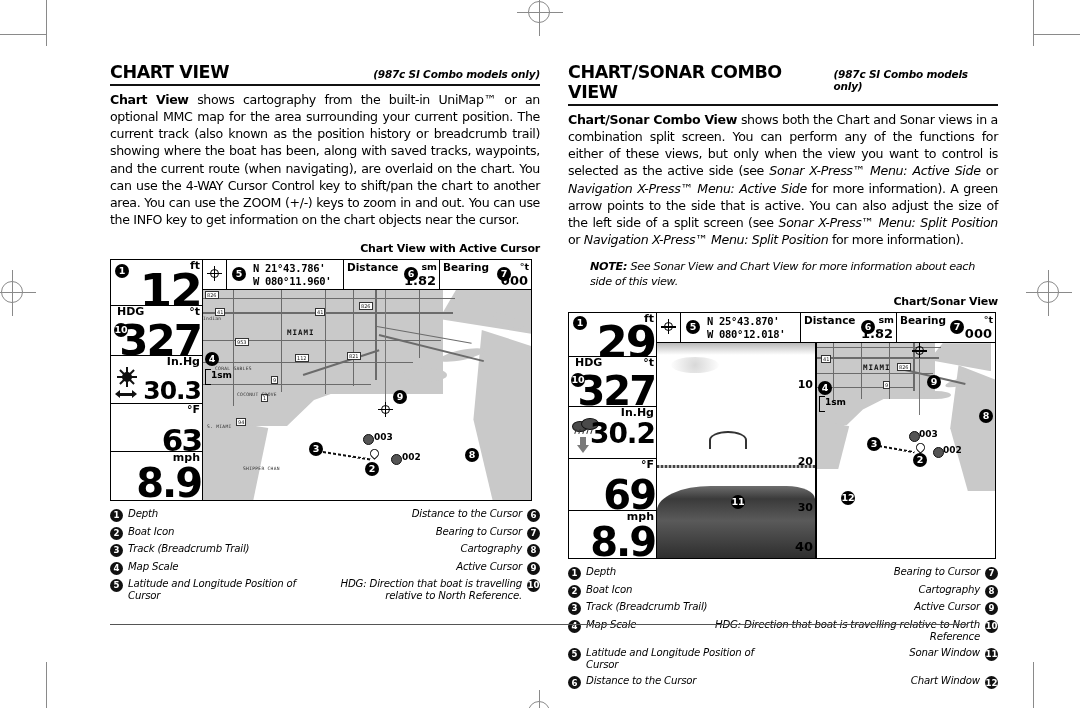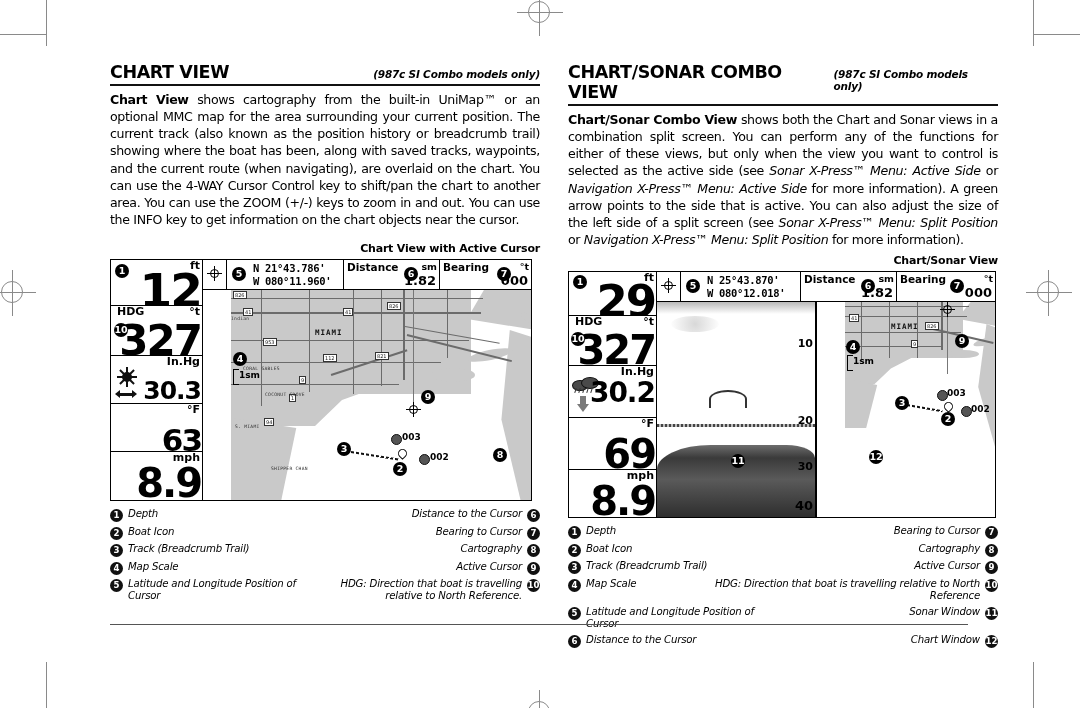--- a/index.html
+++ b/index.html
@@ -91,21 +91,21 @@
   
   .cal{
     position:absolute;width:14px;height:14px;border-radius:50%;
     background:#000;color:#fff;font-size:9.5px;font-weight:bold;
     display:flex;align-items:center;justify-content:center;
     font-family:"DejaVu Sans","Liberation Sans",sans-serif;z-index:30;
     line-height:1;
   }
 
   
-  .map{position:absolute;background:#ffffff;overflow:hidden;margin-left:28px;}
+  .map{position:absolute;background:#ffffff;overflow:hidden;}
   .land{position:absolute;background:#c9c9c9;}
   .road{position:absolute;background:#6b6b6b;}
   .shield{position:absolute;background:#fff;border:1px solid #333;font-size:5px;text-align:center;font-family:"DejaVu Sans","Liberation Sans",sans-serif;color:#222;line-height:1;padding:0.5px 1px;}
   .placename{position:absolute;font-size:7.5px;font-weight:bold;letter-spacing:1px;font-family:"DejaVu Sans Mono","Liberation Mono",monospace;color:#111;}
   .smallname{position:absolute;font-size:4.6px;letter-spacing:0.3px;font-family:"DejaVu Sans Mono","Liberation Mono",monospace;color:#333;}
   .wpt{position:absolute;width:9px;height:9px;border-radius:50%;background:#555;border:1.4px solid #111;}
   .wptlabel{position:absolute;font-size:9px;font-weight:bold;font-family:"DejaVu Sans","Liberation Sans",sans-serif;}
   .track{position:absolute;height:1.6px;background:#111;}
   .crosshair{position:absolute;width:15px;height:15px;}
   .crosshair:before{content:"";position:absolute;left:0;top:7px;width:15px;height:1.4px;background:#000;}
@@ -387,20 +387,21 @@
 
   <div class="col right">
 
     <div class="secthead">
       <h1>CHART/SONAR COMBO VIEW</h1>
       <div class="models">(987c SI Combo models only)</div>
     </div>
 
     <p class="body-txt"><b>Chart/Sonar Combo View</b><span id="rightParts"><span> shows both the Chart and Sonar views in a combination split screen. You can perform any of the functions for either of these views, but only when the view you want to control is selected as the active side (see </span><span class="bi">Sonar X-Press™ Menu: Active Side</span><span> or </span><span class="bi">Navigation X-Press™ Menu: Active Side</span><span> for more information). A green arrow points to the side that is active. You can also adjust the size of the left side of a split screen (see </span><span class="bi">Sonar X-Press™ Menu: Split Position</span><span> or </span><span class="bi">Navigation X-Press™ Menu: Split Position</span><span> for more information).</span></span></p>
 
+    <div class="note"><b>NOTE:</b><i> See Sonar View and Chart View for more information about each side of this view.</i></div>
 
     <div style="height:6px"></div>
     <div class="figcap">Chart/Sonar View</div>
 
     <div class="screen right-fig">
 
       <div class="dpanel" style="width:88px">
         <div class="dbox" style="height:44px">
           <div class="dlabel">ft</div>
           <div class="cal" style="left:4px;top:3px">1</div>

